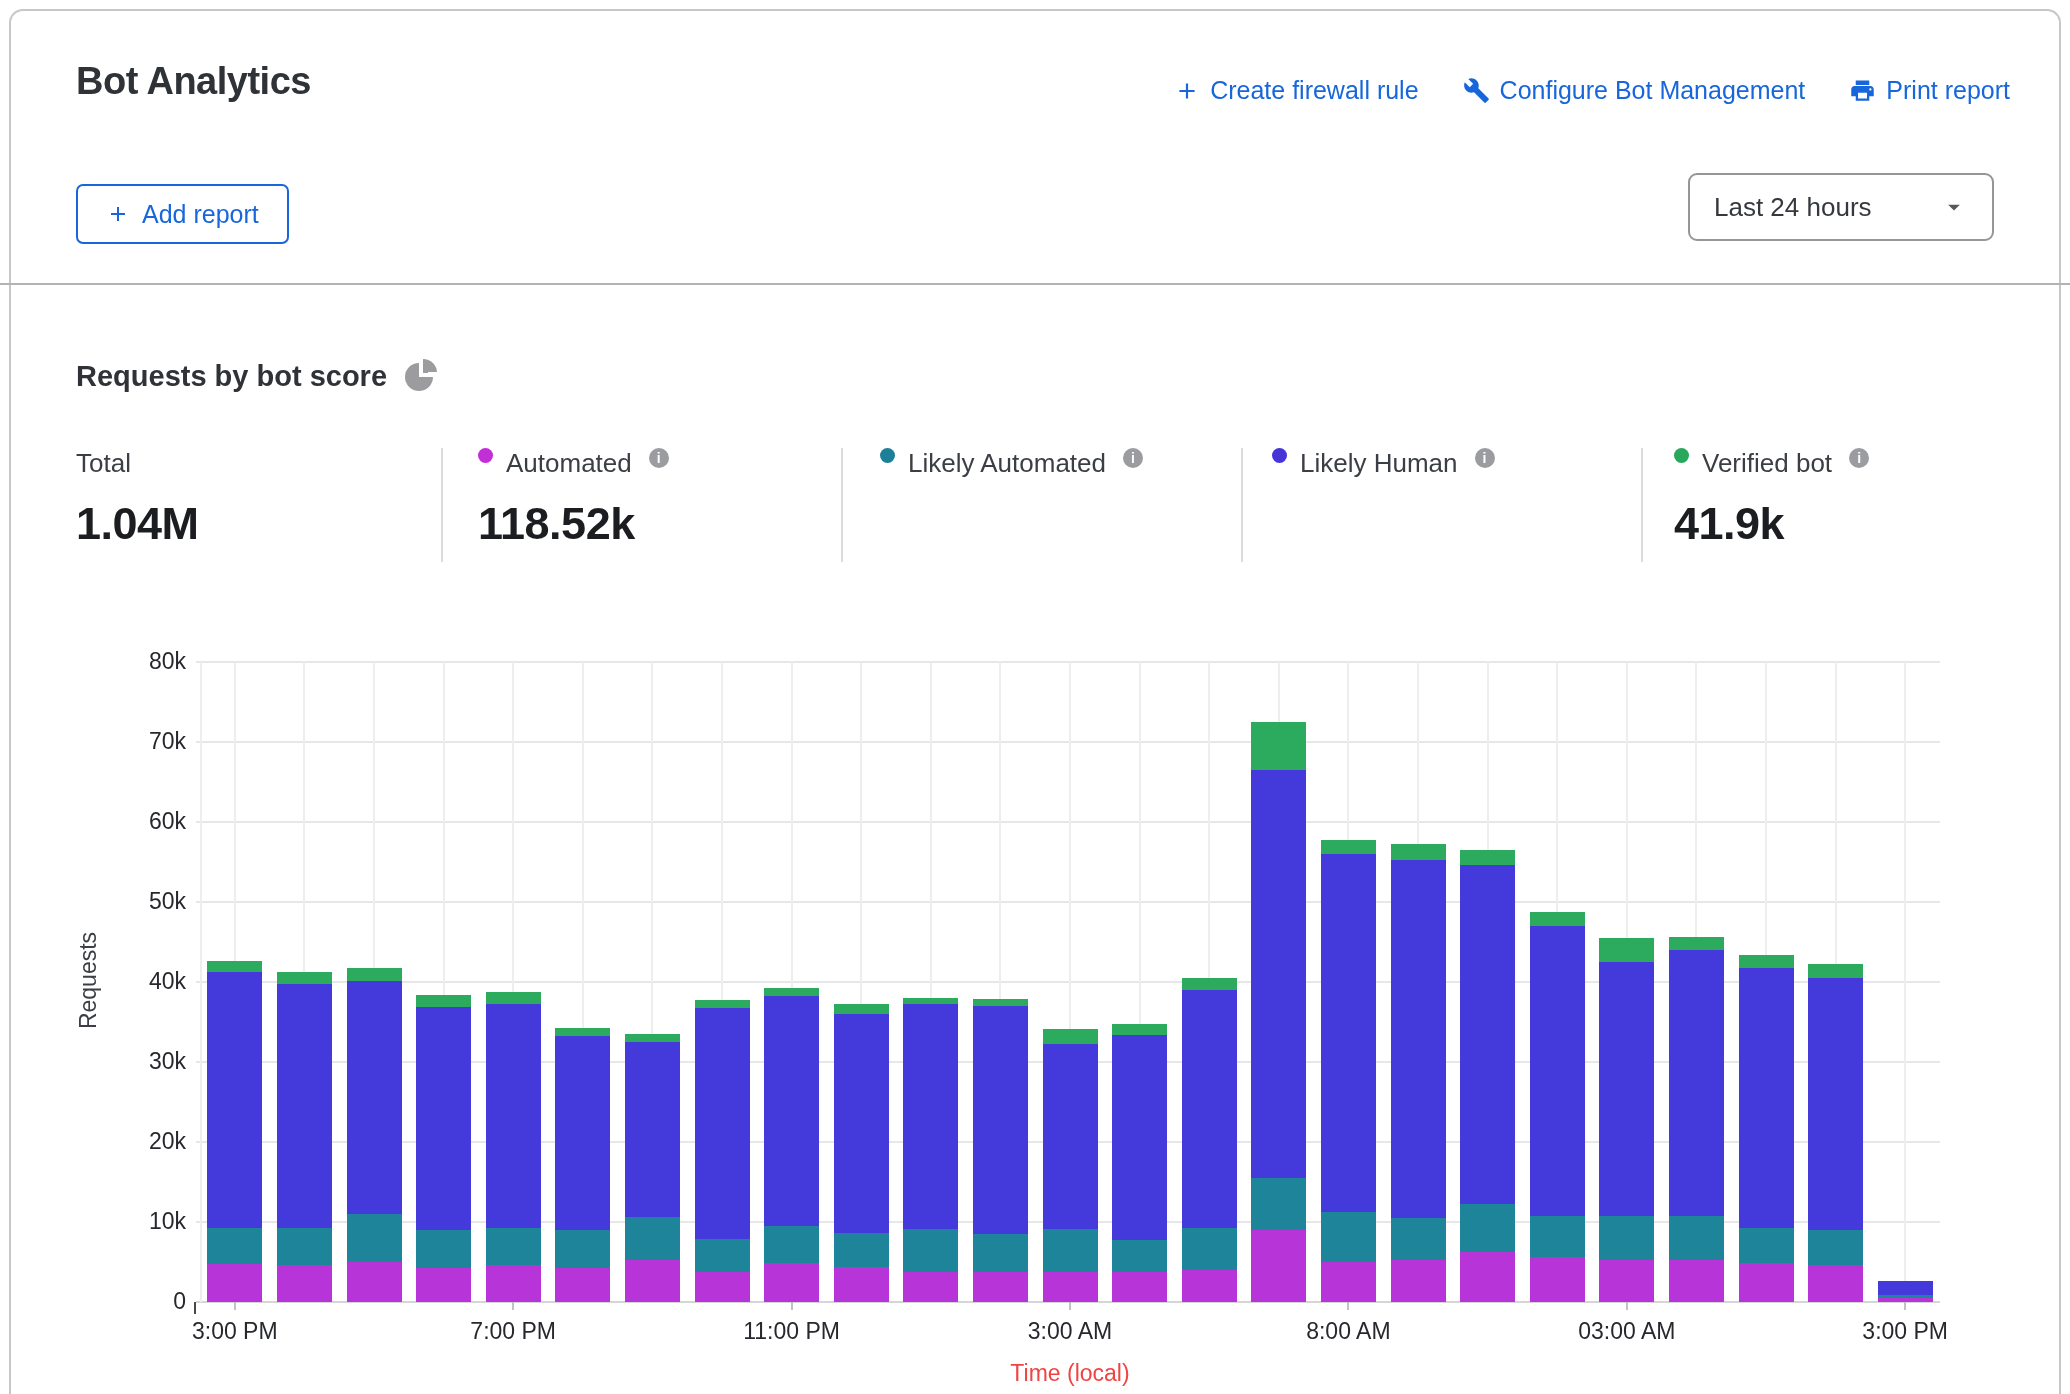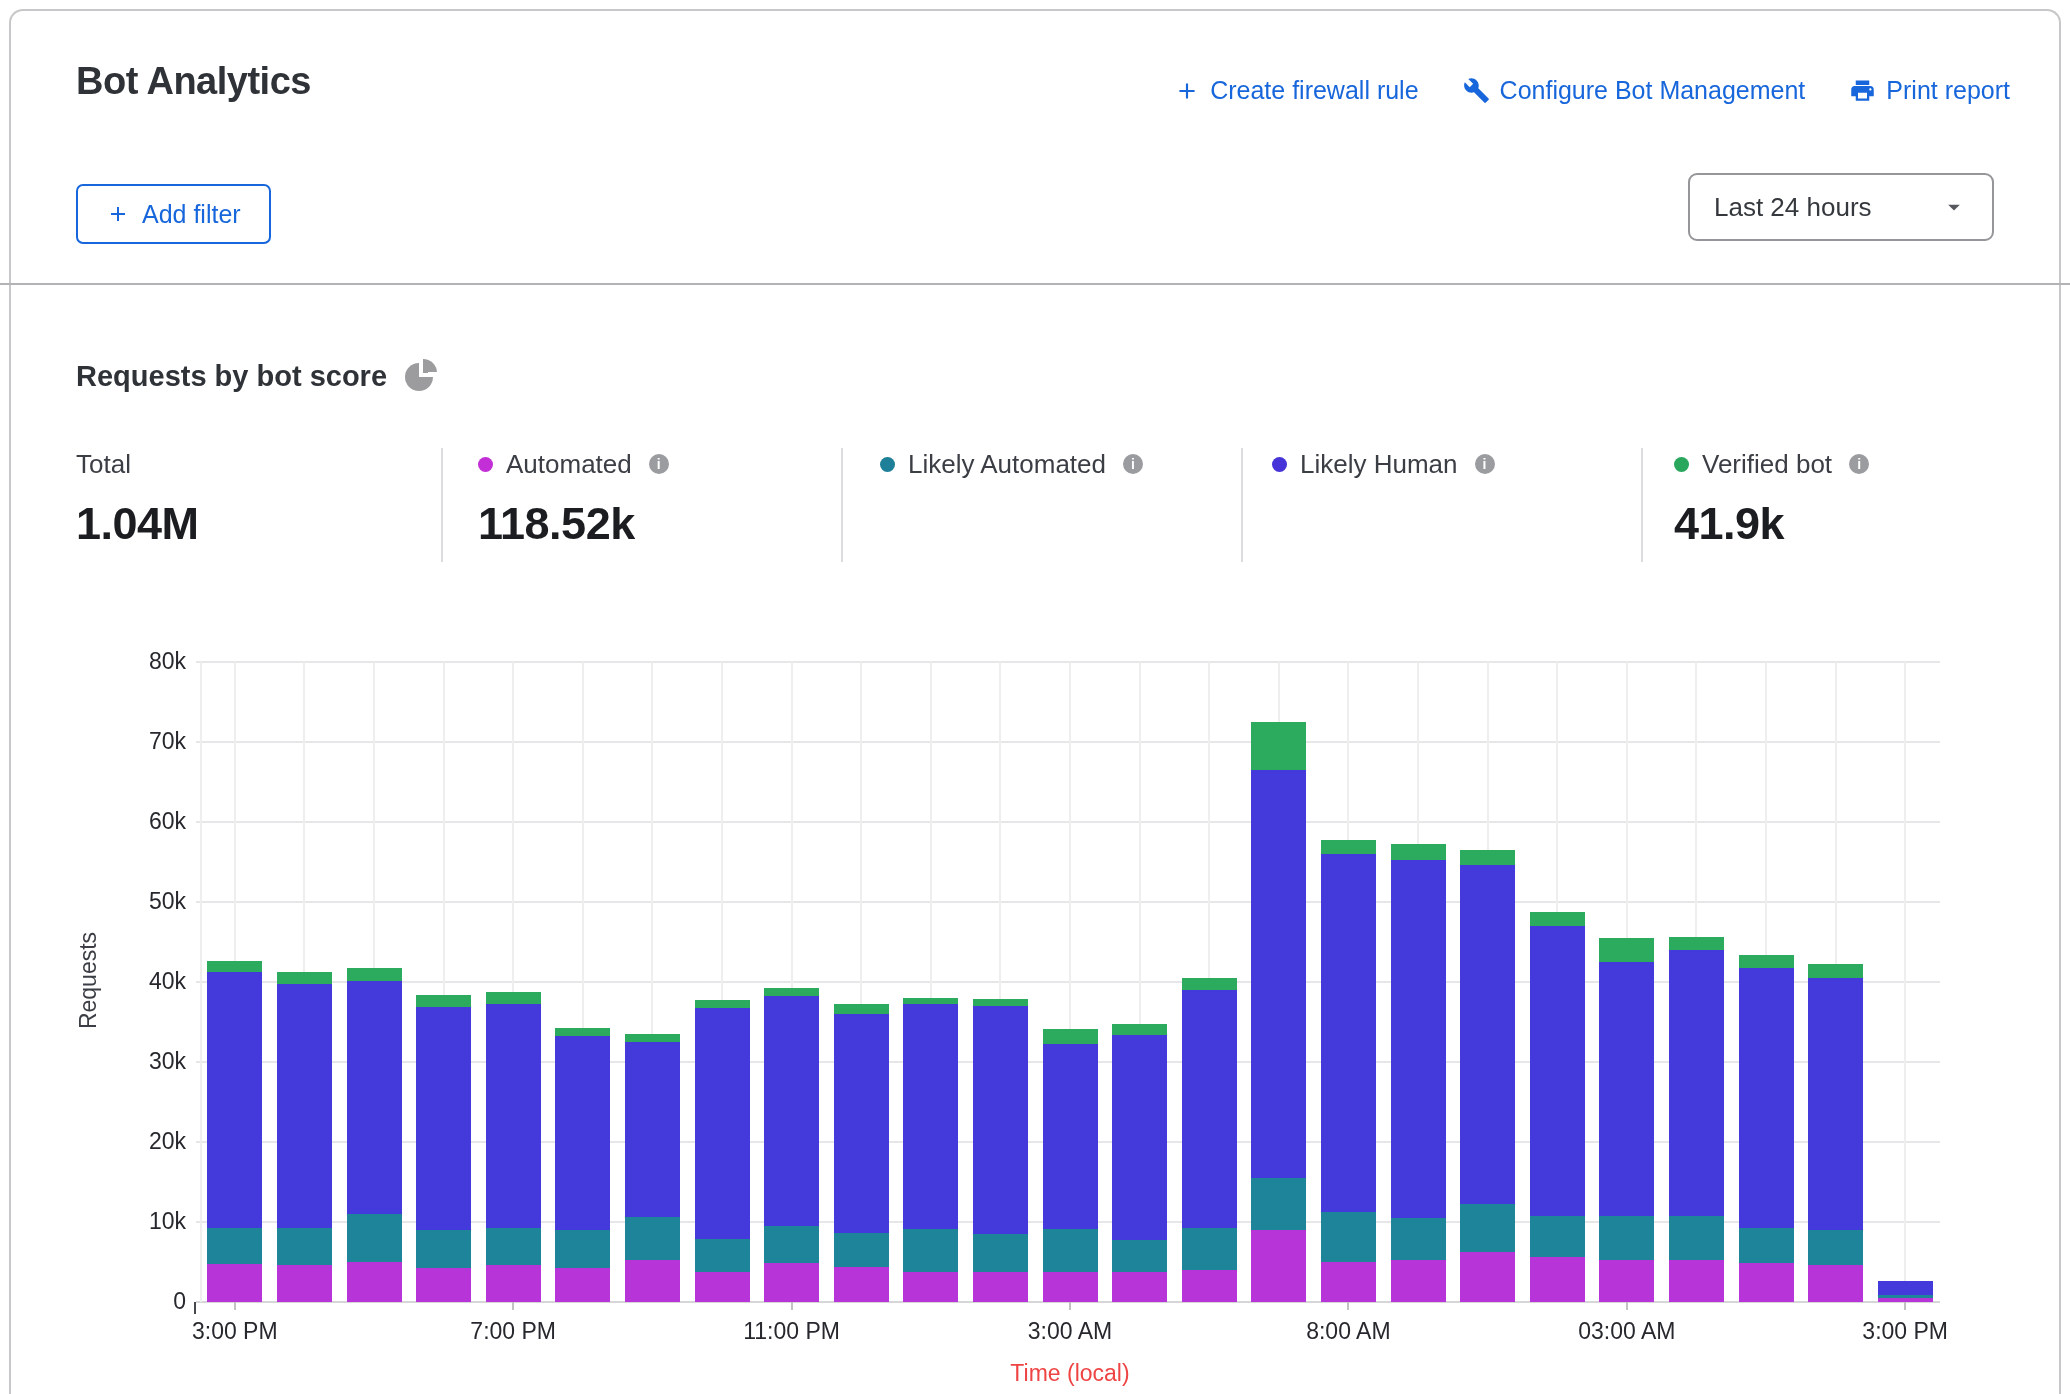--- a/index.html
+++ b/index.html
@@ -29,21 +29,21 @@
   .section-head { position:absolute; left:76px; top:360px; display:flex; align-items:center; gap:18px; }
   .section-title { font-size:29px; font-weight:700; color:#2f3237; }
   .pie-icon { position:relative; width:28px; height:28px; }
   .pie-icon .pie-body  { position:absolute; inset:0; border-radius:50%;
                          background:conic-gradient(rgba(0,0,0,0) 0deg 90deg, #9c9c9e 90deg 360deg); }
   .pie-icon .pie-wedge { position:absolute; inset:0; border-radius:50%; transform:translate(4px,-4px);
                          background:conic-gradient(#9c9c9e 0deg 84deg, rgba(0,0,0,0) 84deg 360deg); }
 
   .stats { position:absolute; left:0; top:0; }
   .stat-col { position:absolute; top:448px; }
-  .stat-label-row { display:flex; align-items:center; gap:13px; height:32px; }
+  .stat-label-row { display:flex; gap:13px; height:32px; }
   .stat-dot { width:15px; height:15px; border-radius:50%; flex:0 0 auto; }
   .stat-label { font-size:26px; color:#3b3e44; white-space:nowrap; }
   .info-icon { width:20px; height:20px; border-radius:50%; background:#9b9c9f; color:#fff;
                display:flex; align-items:center; justify-content:center;
                font-size:14px; font-weight:700; font-style:normal; cursor:pointer; margin-left:4px; }
   .stat-value { margin-top:18px; font-size:45px; font-weight:700; color:#1b1d21; letter-spacing:-0.5px; }
   .stat-divider { position:absolute; top:448px; width:2px; height:114px; background:#dcdcde; }
 
   .chart { position:absolute; left:0; top:0; width:2070px; height:1394px; }
   .gridline-h { position:absolute; height:2px; background:#e7e7e9; }
@@ -88,21 +88,21 @@
         </svg>
       </span>
       <span>Print report</span>
     </div>
   </div>
 
 <button class="add-filter">
   <svg width="24" height="24" viewBox="0 0 24 24" fill="#1766db">
       <path d="M19 13h-6v6h-2v-6H5v-2h6V5h2v6h6v2z"></path>
     </svg>
-  <span>Add filter</span>
+  <span>Add report</span>
 </button>
 
 <div class="time-range">
   <span>Last 24 hours</span>
   <svg width="28" height="28" viewBox="0 0 24 24" fill="#55575c">
       <path d="M7 10l5 5 5-5z"></path>
     </svg>
 </div>
 
 <div class="hdivider"></div>

